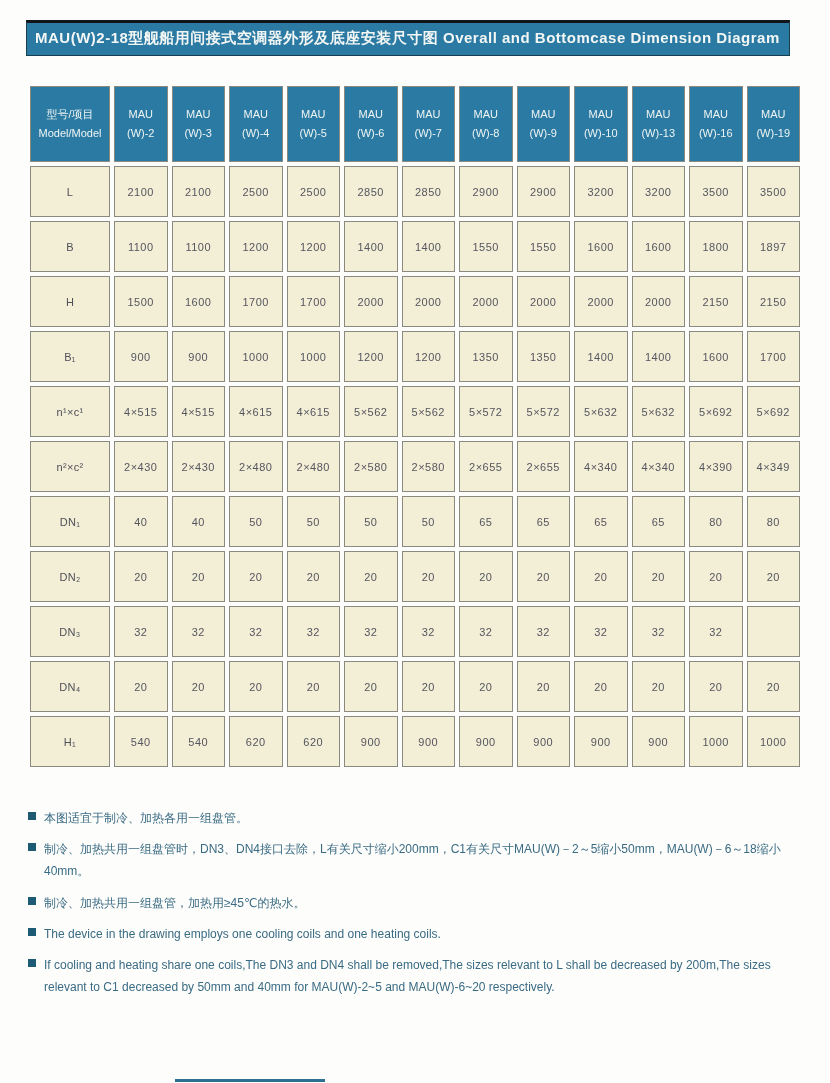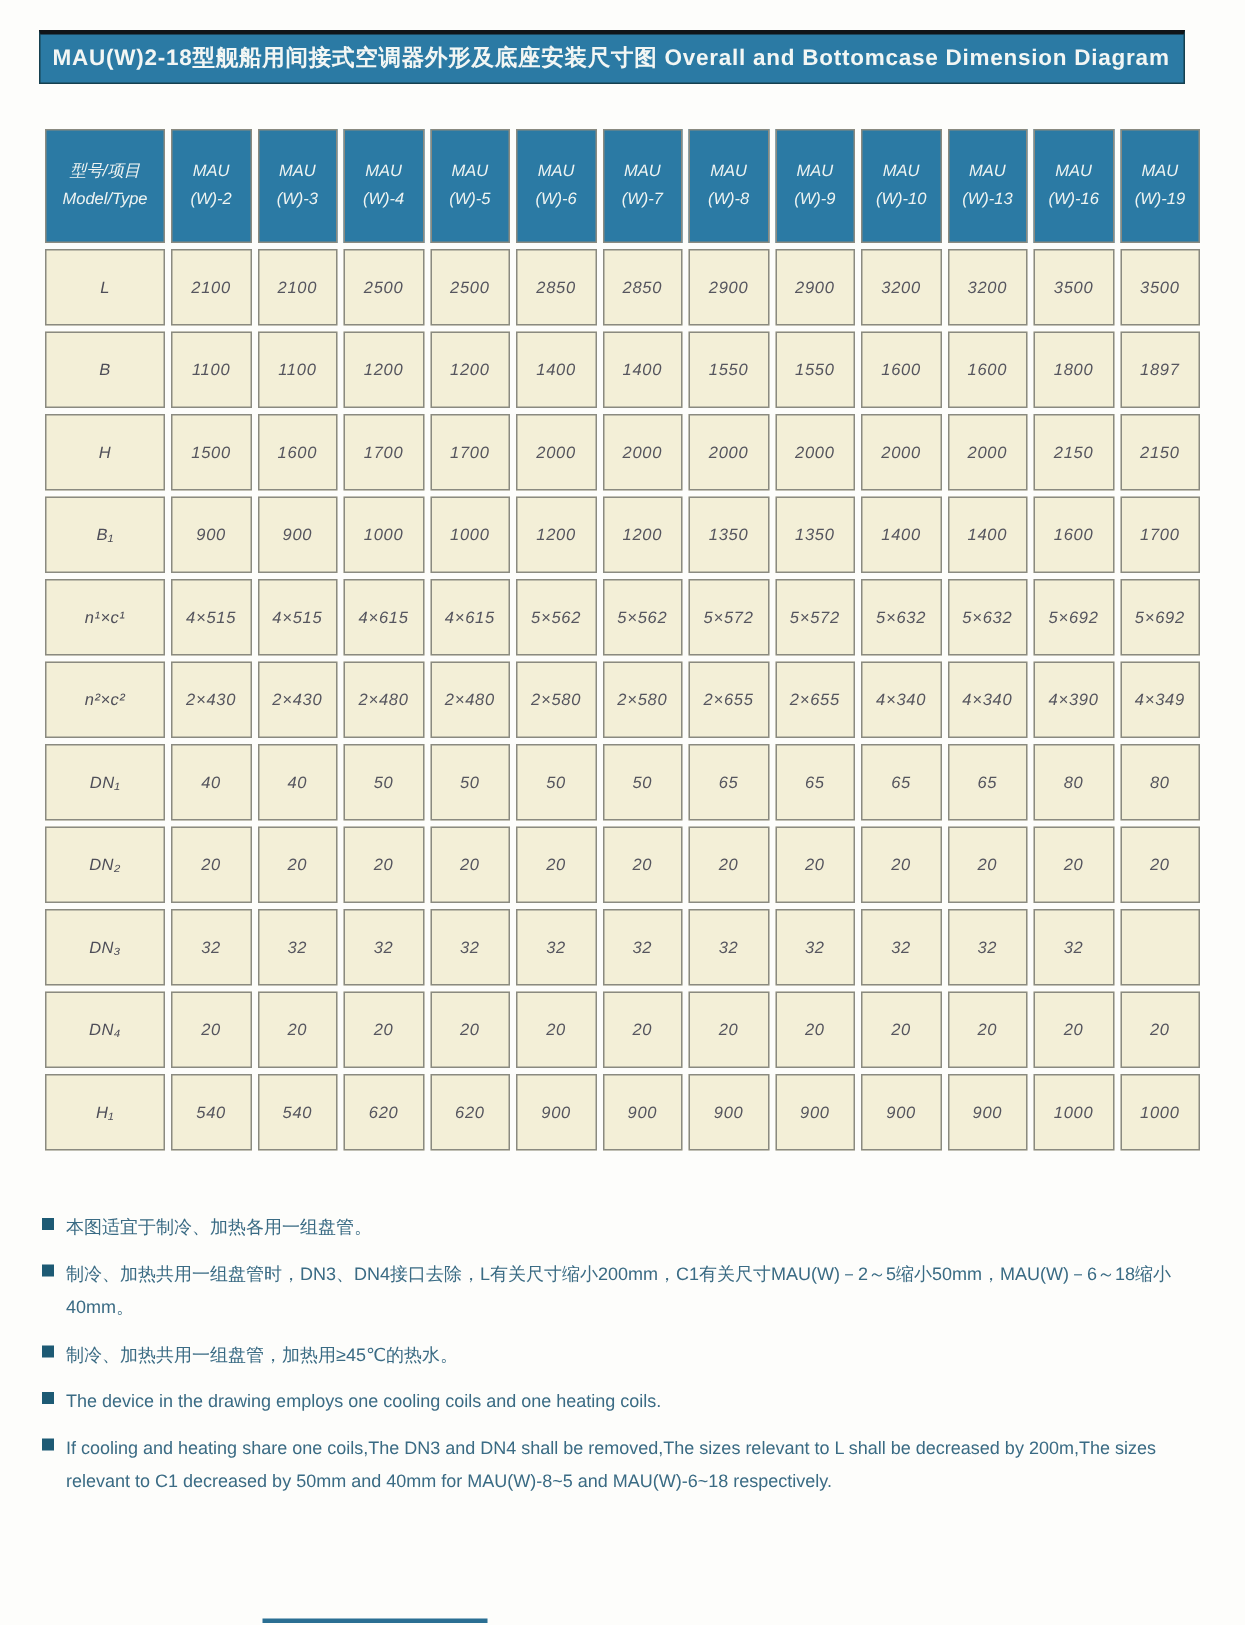--- a/index.html
+++ b/index.html
@@ -26,21 +26,20 @@
     white-space:nowrap;
   }
 
   
   table.dim{
     margin-top:26px;
     width:778px;
     border-collapse:separate;
     border-spacing:4px;
     table-layout:fixed;
-    font-style:italic;
   }
   table.dim th, table.dim td{
     border:1px solid #8a8a80;
     box-sizing:border-box;
     text-align:center;
     vertical-align:middle;
     overflow:hidden;
   }
   table.dim thead th{
     background:#2b7aa4;
@@ -96,21 +95,21 @@
   </header>
 
   <table class="dim">
     <colgroup>
       <col style="width:80px">
     </colgroup>
     <thead>
       <tr id="head-row">
           <th class="corner">
             <div>型号/项目</div>
-            <div>Model/Type</div>
+            <div>Model/Model</div>
           </th>
           <th>
             <div>MAU</div>
             <div>(W)-2</div>
           </th>
           <th>
             <div>MAU</div>
             <div>(W)-3</div>
           </th>
           <th>
@@ -336,19 +335,19 @@
       <div class="note">
         <span class="bullet"></span>
         <span class="note-text">制冷、加热共用一组盘管，加热用≥45℃的热水。</span>
       </div>
       <div class="note">
         <span class="bullet"></span>
         <span class="note-text">The device in the drawing employs one cooling coils and one heating coils.</span>
       </div>
       <div class="note">
         <span class="bullet"></span>
-        <span class="note-text">If cooling and heating share one coils,The DN3 and DN4 shall be removed,The sizes relevant to L shall be decreased by 200m,The sizes relevant to C1 decreased by 50mm and 40mm for MAU(W)-8~5 and MAU(W)-6~18 respectively.</span>
+        <span class="note-text">If cooling and heating share one coils,The DN3 and DN4 shall be removed,The sizes relevant to L shall be decreased by 200m,The sizes relevant to C1 decreased by 50mm and 40mm for MAU(W)-2~5 and MAU(W)-6~20 respectively.</span>
       </div>
     </section>
 
 </div>
 
 <div class="bottom-line"></div>
 
 </body></html>

